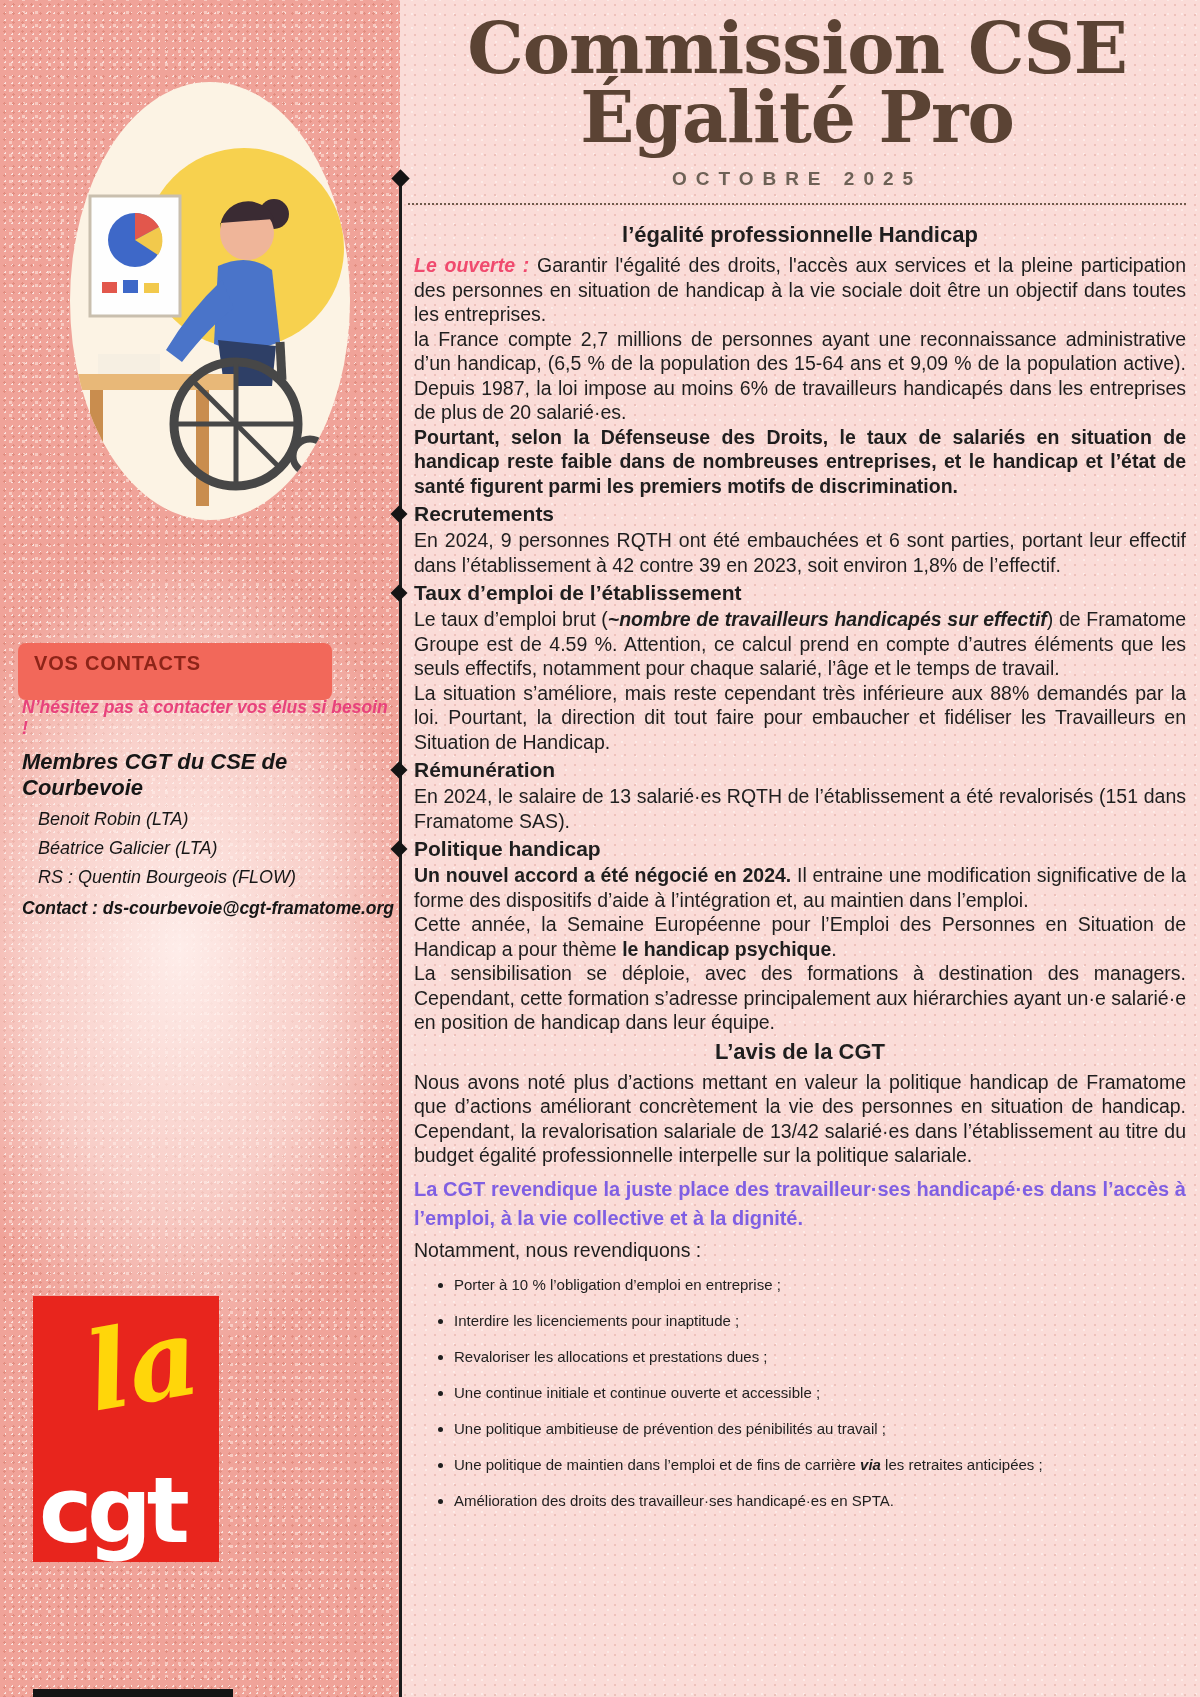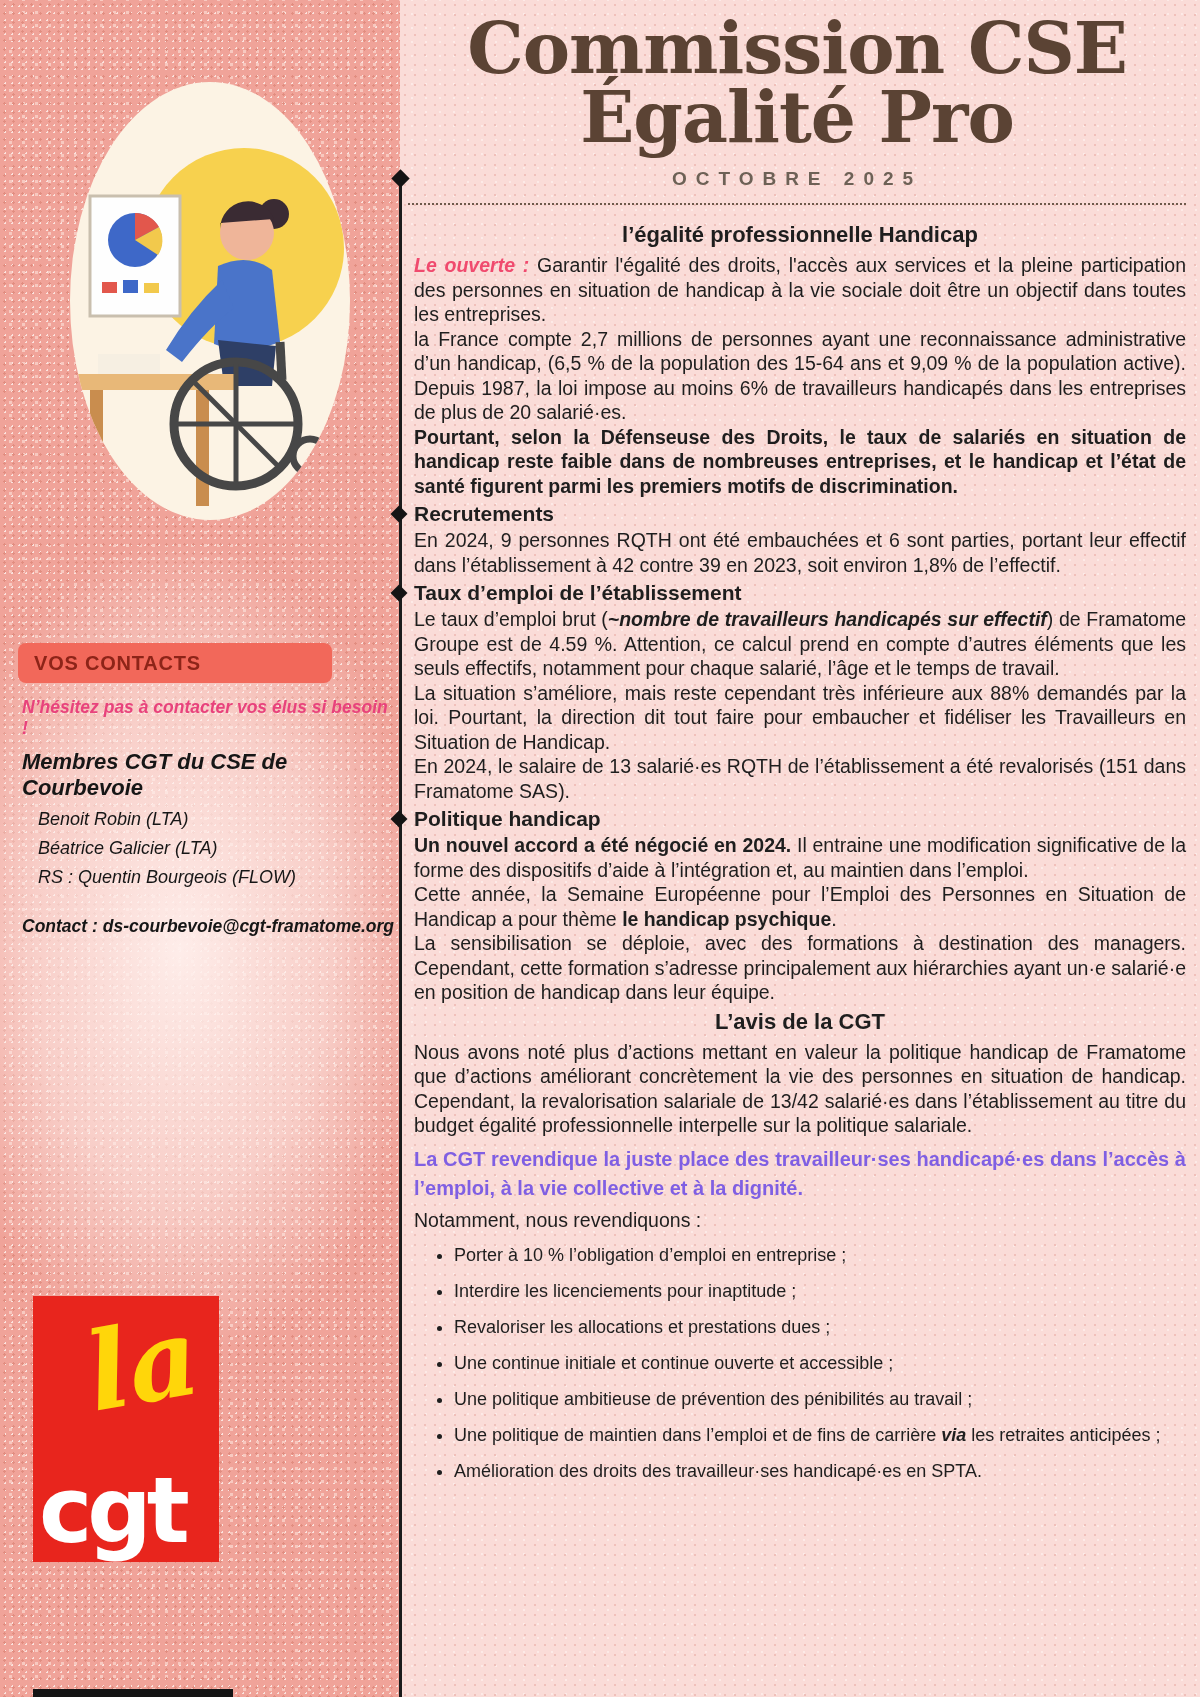--- a/index.html
+++ b/index.html
@@ -58,34 +58,34 @@
   .content { position: absolute; left: 414px; top: 222px; width: 772px; }
   .center-h { font-size: 22px; font-weight: bold; text-align: center; margin: 0 0 5px 0; }
   p.body { font-size: 19.5px; line-height: 24.5px; text-align: justify; margin: 0; }
   .ctx { color: #f04a6e; font-weight: bold; font-style: italic; }
   .bold { font-weight: bold; }
   .it { font-style: italic; font-weight: bold; }
   .avis-p { line-height: 32px; margin-top: 2px; }
   .claim { color: #7f5fe3; font-weight: bold; font-size: 20px; line-height: 29px; text-align: justify; margin: 7px 0 6px 0; }
   .demands-intro { font-size: 19.5px; margin: 4px 0 10px 0; }
   ul.demands { margin: 0 0 0 22px; padding-left: 18px; }
-  ul.demands li { font-size: 18px; line-height: 26px; margin-bottom: 10px; }
+  ul.demands li { font-size: 15px; line-height: 26px; margin-bottom: 10px; }
 
   
   .contacts-badge {
-    position: absolute; left: 18px; top: 643px; width: 314px; height: 40px;
+    position: absolute; left: 18px; top: 643px; width: 314px; height: 57px;
     background: #f2685a; border-radius: 8px;
     font-size: 20px; font-weight: bold; letter-spacing: 0.8px; color: #8d2418;
     line-height: 40px; padding-left: 16px; box-sizing: border-box;
   }
   .contacts { position: absolute; left: 22px; top: 697px; width: 374px; font-size: 17.5px; color: #161616; }
   .contacts .intro { color: #e8427c; font-weight: bold; font-style: italic; margin-bottom: 10px; }
   .contacts .mtitle { font-weight: bold; font-style: italic; font-size: 22px; margin-bottom: 8px; }
   .contacts .member { font-style: italic; font-size: 18px; margin: 0 0 8px 16px; }
-  .contacts .contact { font-weight: bold; font-style: italic; margin-top: 28px; }
+  .contacts .contact { font-weight: bold; font-style: italic; margin-top: 10px; }
 
   
   .cgt-logo { position: absolute; left: 33px; top: 1296px; width: 186px; height: 266px; background: #e8251d; overflow: hidden; }
   .cgt-la {
     position: absolute; top: 14px; left: 54px;
     font-family: "DejaVu Serif", serif; font-style: italic; font-weight: bold;
     font-size: 108px; color: #ffd60a; transform: rotate(-10deg); line-height: 1;
   }
   .cgt-word {
     position: absolute; bottom: 6px; left: 6px;
@@ -173,20 +173,21 @@
 
     <p class="body bold">Pourtant, selon la Défenseuse des Droits, le taux de salariés en situation de handicap reste faible dans de nombreuses entreprises, et le handicap et l’état de santé figurent parmi les premiers motifs de discrimination.</p>
 
     <div class="sec-h">Recrutements</div>
     <p class="body">En 2024, 9 personnes RQTH ont été embauchées et 6 sont parties, portant leur effectif dans l’établissement à 42 contre 39 en 2023, soit environ 1,8% de l’effectif.</p>
 
     <div class="sec-h">Taux d’emploi de l’établissement</div>
     <p class="body"><span>Le taux d’emploi brut (</span><span class="it">~nombre de travailleurs handicapés sur effectif</span><span>) de Framatome Groupe est de 4.59 %. Attention, ce calcul prend en compte d’autres éléments que les seuls effectifs, notamment pour chaque salarié, l’âge et le temps de travail.</span></p>
     <p class="body">La situation s’améliore, mais reste cependant très inférieure aux 88% demandés par la loi. Pourtant, la direction dit tout faire pour embaucher et fidéliser les Travailleurs en Situation de Handicap.</p>
 
+    <div class="sec-h">Rémunération</div>
     <p class="body">En 2024, le salaire de 13 salarié·es RQTH de l’établissement a été revalorisés (151 dans Framatome SAS).</p>
 
     <div class="sec-h">Politique handicap</div>
     <p class="body"><span class="bold">Un nouvel accord a été négocié en 2024.</span> <span>Il entraine une modification significative de la forme des dispositifs d’aide à l’intégration et, au maintien dans l’emploi.</span></p>
     <p class="body"><span>Cette année, la Semaine Européenne pour l’Emploi des Personnes en Situation de Handicap a pour thème</span> <span class="bold">le handicap psychique</span><span>.</span></p>
     <p class="body">La sensibilisation se déploie, avec des formations à destination des managers. Cependant, cette formation s’adresse principalement aux hiérarchies ayant un·e salarié·e en position de handicap dans leur équipe.</p>
 
     <div class="center-h" style="margin-top:4px;">L’avis de la CGT</div>
     <p class="body avis-p">Nous avons noté plus d’actions mettant en valeur la politique handicap de Framatome que d’actions améliorant concrètement la vie des personnes en situation de handicap. Cependant, la revalorisation salariale de 13/42 salarié·es dans l’établissement au titre du budget égalité professionnelle interpelle sur la politique salariale.</p>
     <p class="claim">La CGT revendique la juste place des travailleur·ses handicapé·es dans l’accès à l’emploi, à la vie collective et à la dignité.</p>

